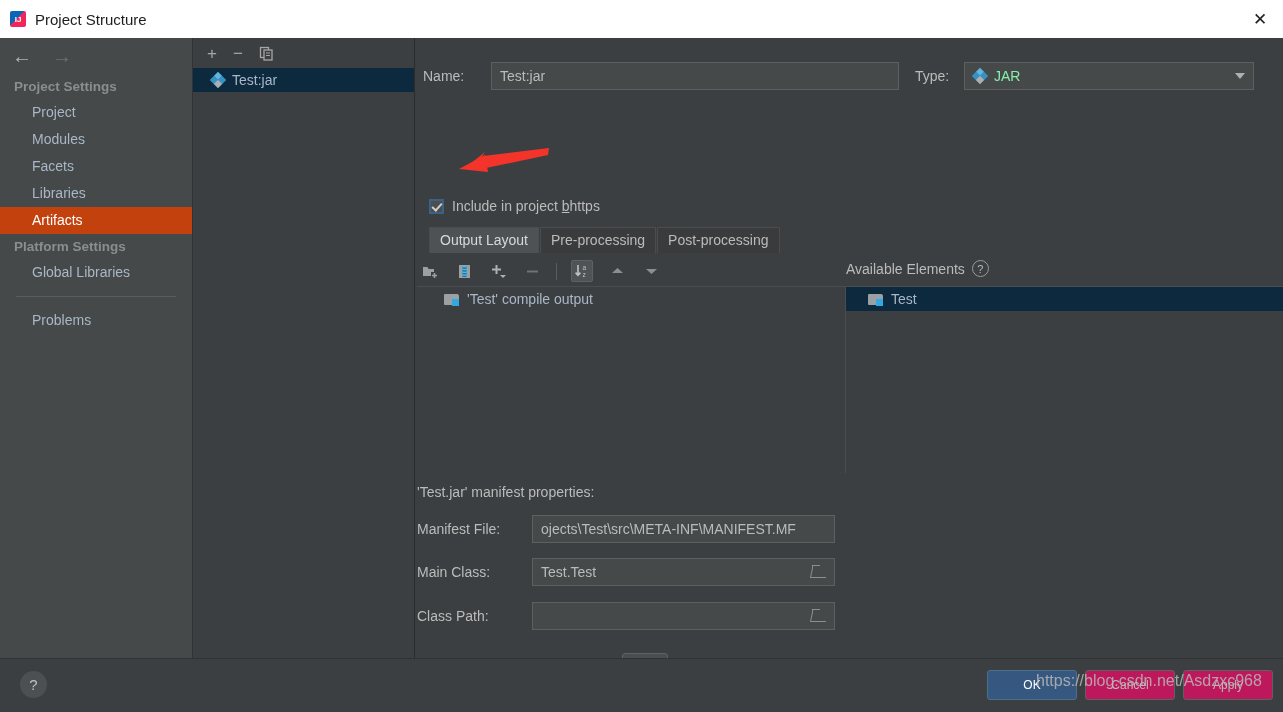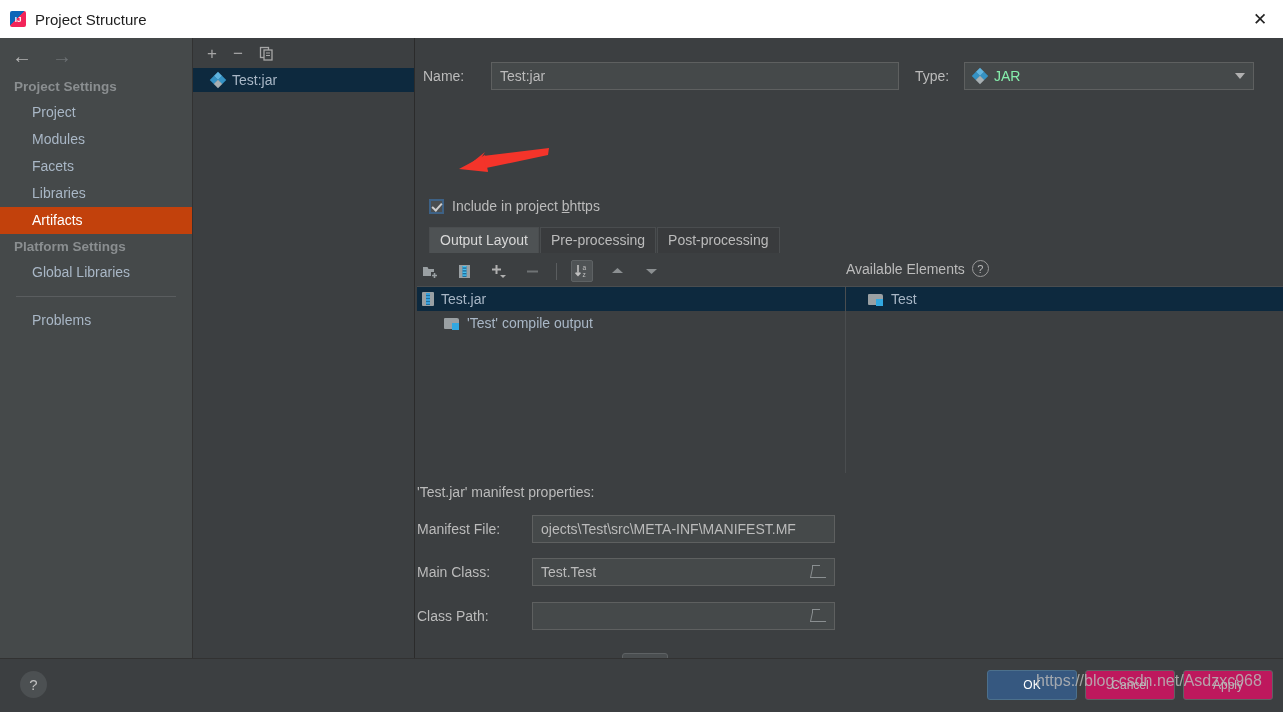--- a/index.html
+++ b/index.html
@@ -580,24 +580,20 @@
         </svg>
       </span>
     </div>
 
     <div class="avail-header">
       <span class="avail-title">Available Elements</span>
       <span class="help-circle">?</span>
     </div>
 
     <div class="tree-pane">
-      <div class="tree-row selected">
-        <span class="jar-icon"></span>
-        <span class="label">Test.jar</span>
-      </div>
       <div class="tree-row indent-1">
         <span class="folder-icon"></span>
         <span class="label">'Test' compile output</span>
       </div>
     </div>
 
     <div class="avail-pane">
       <div class="tree-row selected" style="padding-left:22px;">
         <span class="folder-icon"></span>
         <span class="label">Test</span>

